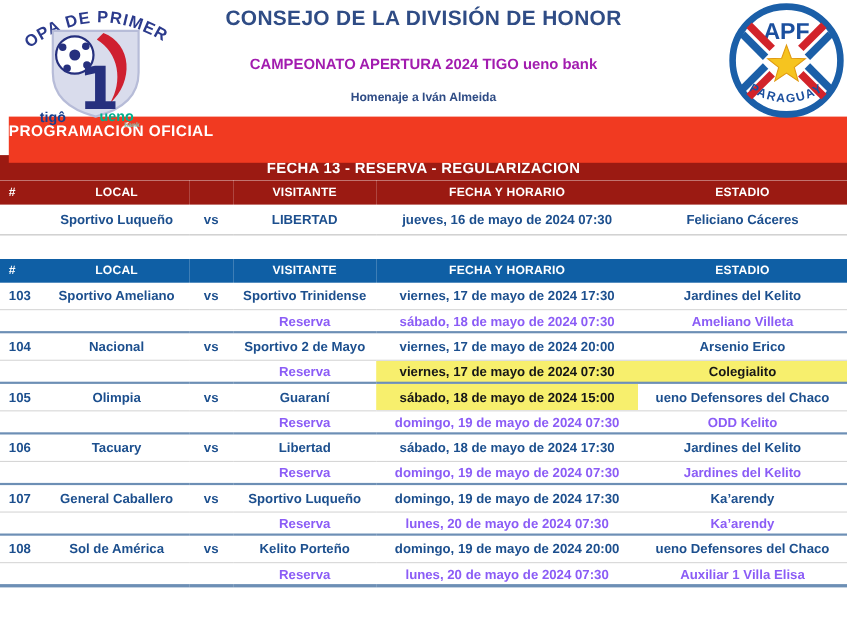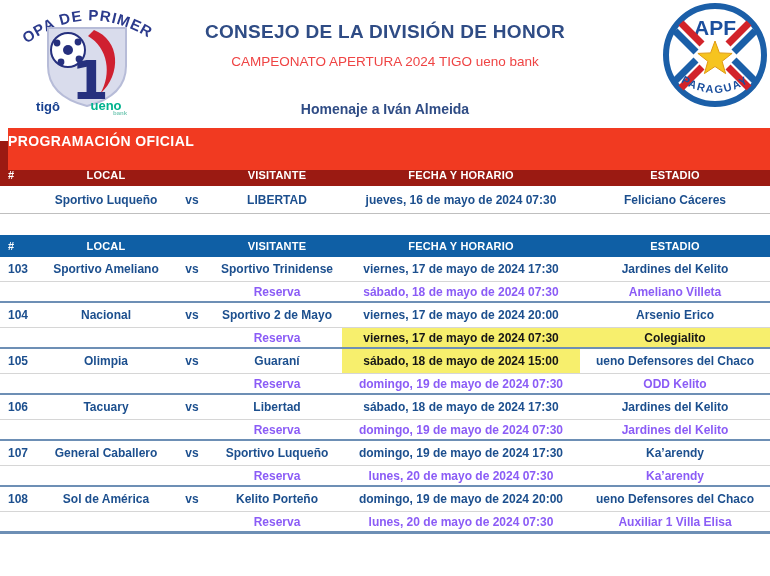--- a/index.html
+++ b/index.html
@@ -1,22 +1,22 @@
 <!DOCTYPE html>
 <html><head>
 <meta charset="utf-8">
 <style>
   html,body{margin:0;padding:0}
   body{width:770px;height:576px;background:#fff;font-family:"Liberation Sans",sans-serif;overflow:hidden;position:relative}
 
   .hdr{position:relative;height:141px}
   .hdr-center{text-align:center}
-  .title{padding-top:21px;font-size:19px;font-weight:bold;color:#2f4c85;letter-spacing:.3px}
-  .subtitle{margin-top:11px;font-size:13.5px;font-weight:normal;color:#ef4444}
-  .tribute{margin-top:32px;font-size:14px;font-weight:bold;color:#2f4c85}
+  .title{padding-top:7px;font-size:19px;font-weight:bold;color:#2f4c85;letter-spacing:.3px}
+  .subtitle{margin-top:22px;font-size:13.5px;font-weight:bold;color:#a21caf}
+  .tribute{margin-top:17px;font-size:11px;font-weight:bold;color:#2f4c85}
   .banner{margin:11px 0 0 8px;height:42px;line-height:27px;background:#f13a21;color:#fff;text-align:left;font-weight:bold;font-size:14px;letter-spacing:.4px}
 
   .logo-copa{position:absolute;left:10px;top:0;width:152px;height:116px}
   .logo-apf{position:absolute;right:2px;top:2px;width:106px;height:106px}
 
   table{width:770px;border-collapse:collapse;table-layout:fixed;font-weight:bold}
   td{padding:0;text-align:center;font-size:12px;overflow:hidden;white-space:nowrap}
   .t1{}
   .t2{margin-top:21px;border-bottom:3px solid #6d8fb5}
   tr.band td{height:23px;color:#fff;font-size:13.5px;letter-spacing:.3px}

